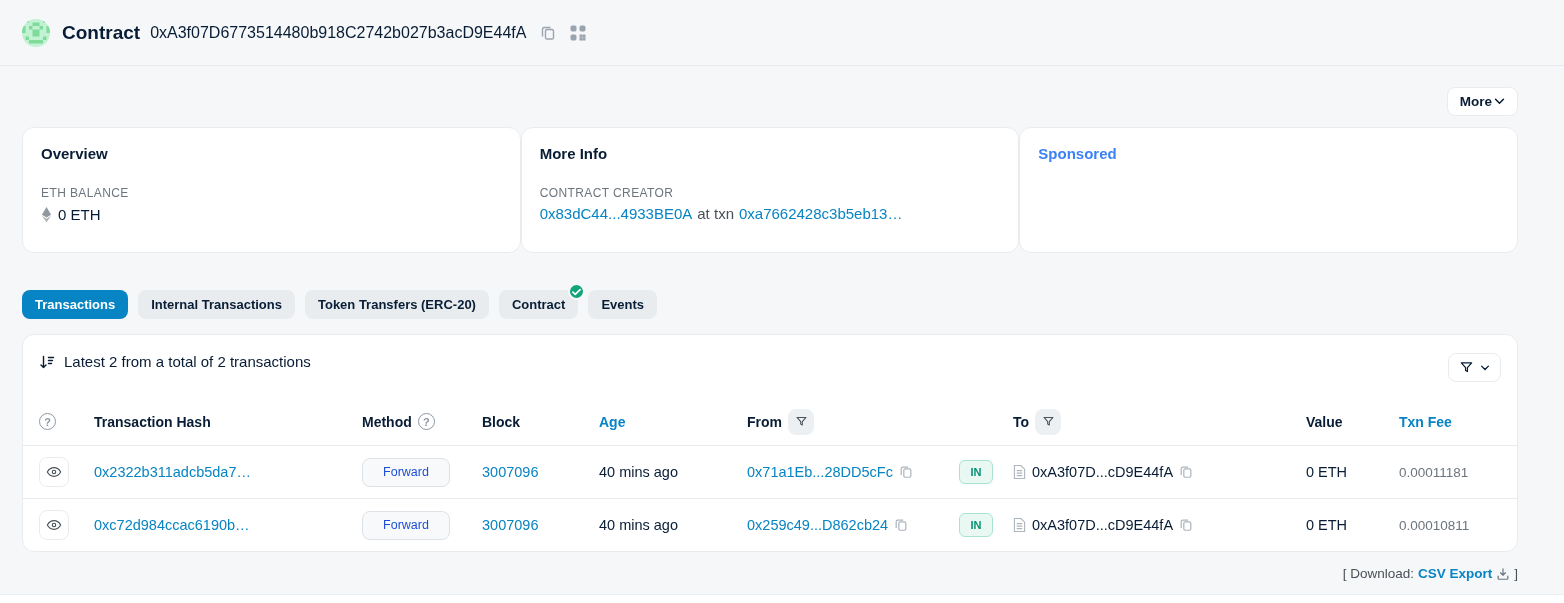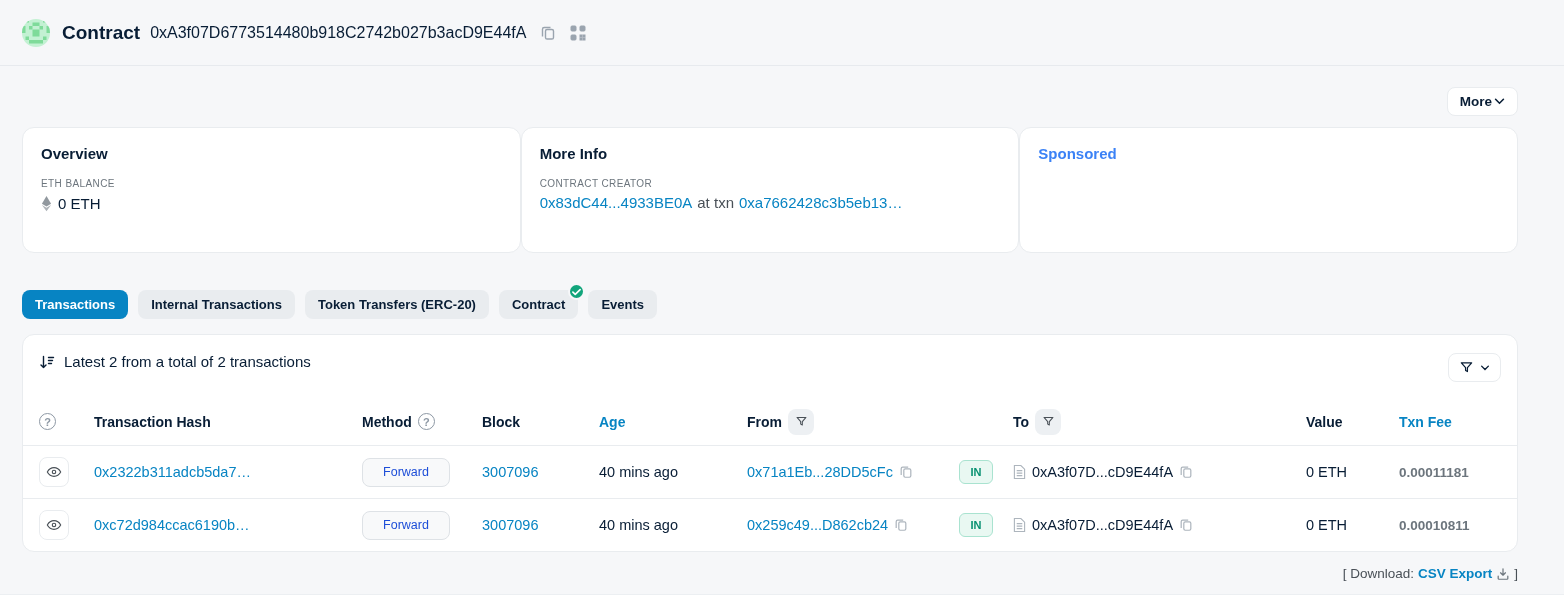--- a/index.html
+++ b/index.html
@@ -41,21 +41,21 @@
 
   
   .cards { display:grid; grid-template-columns:1fr 1fr 1fr; margin-top:11px; }
   .card {
     background:#fff; border:1px solid #e9ecef; border-radius:12px;
     height:126px; padding:17px 18px;
   }
   .card-title { font-size:15px; font-weight:700; }
   .card-title.muted { color:#3b82f6; }
   .mini-label {
-    font-size:10px; color:#6c757d; letter-spacing:.4px; margin-top:16px; font-weight:400;
+    font-size:12px; color:#6c757d; letter-spacing:.4px; margin-top:24px; font-weight:400;
   }
   .balance-row { display:flex; align-items:center; gap:6px; margin-top:6px; font-size:15px; }
   .creator-row { margin-top:5px; font-size:15px; color:#495057; display:flex; align-items:center; gap:5px; white-space:nowrap; }
   .link { color:#0784c3; text-decoration:none; cursor:pointer; }
 
   
   .tabs { display:flex; gap:10px; margin-top:37px; align-items:flex-end; }
   .tab {
     position:relative;
     border:none; border-radius:8px; height:29px; padding:0 13px;
@@ -89,21 +89,21 @@
     display:grid;
     grid-template-columns: 55px 268px 120px 117px 148px 212px 54px 293px 93px 1fr;
     align-items:center; padding:0 16px;
   }
   .tx-head { height:47px; font-size:14px; font-weight:700; }
   .tx-head .hcell { display:flex; align-items:center; gap:6px; }
   .tx-row { height:53px; border-top:1px solid #e9ecef; font-size:14.5px; }
   .cell { display:flex; align-items:center; gap:6px; min-width:0; }
   .hash-link, .block-link, .from-link { font-size:14.5px; }
   .age { color:#081d35; }
-  .fee { color:#6c757d; font-size:13.5px;font-weight:bold; }
+  .fee { color:#6c757d; font-size:13.5px; }
 
   .eye-btn {
     width:30px; height:30px; border:1px solid #e9ecef; border-radius:8px;
     background:#fff; display:flex; align-items:center; justify-content:center; cursor:pointer;
   }
   .method-btn {
     width:88px; height:29px; background:#f8f9fa; border:1px solid #dee2e6; border-radius:8px;
     font-size:12.5px; color:#1d4ed8; cursor:pointer; font-family:inherit;
     white-space:nowrap; overflow:hidden; text-overflow:ellipsis;
   }

